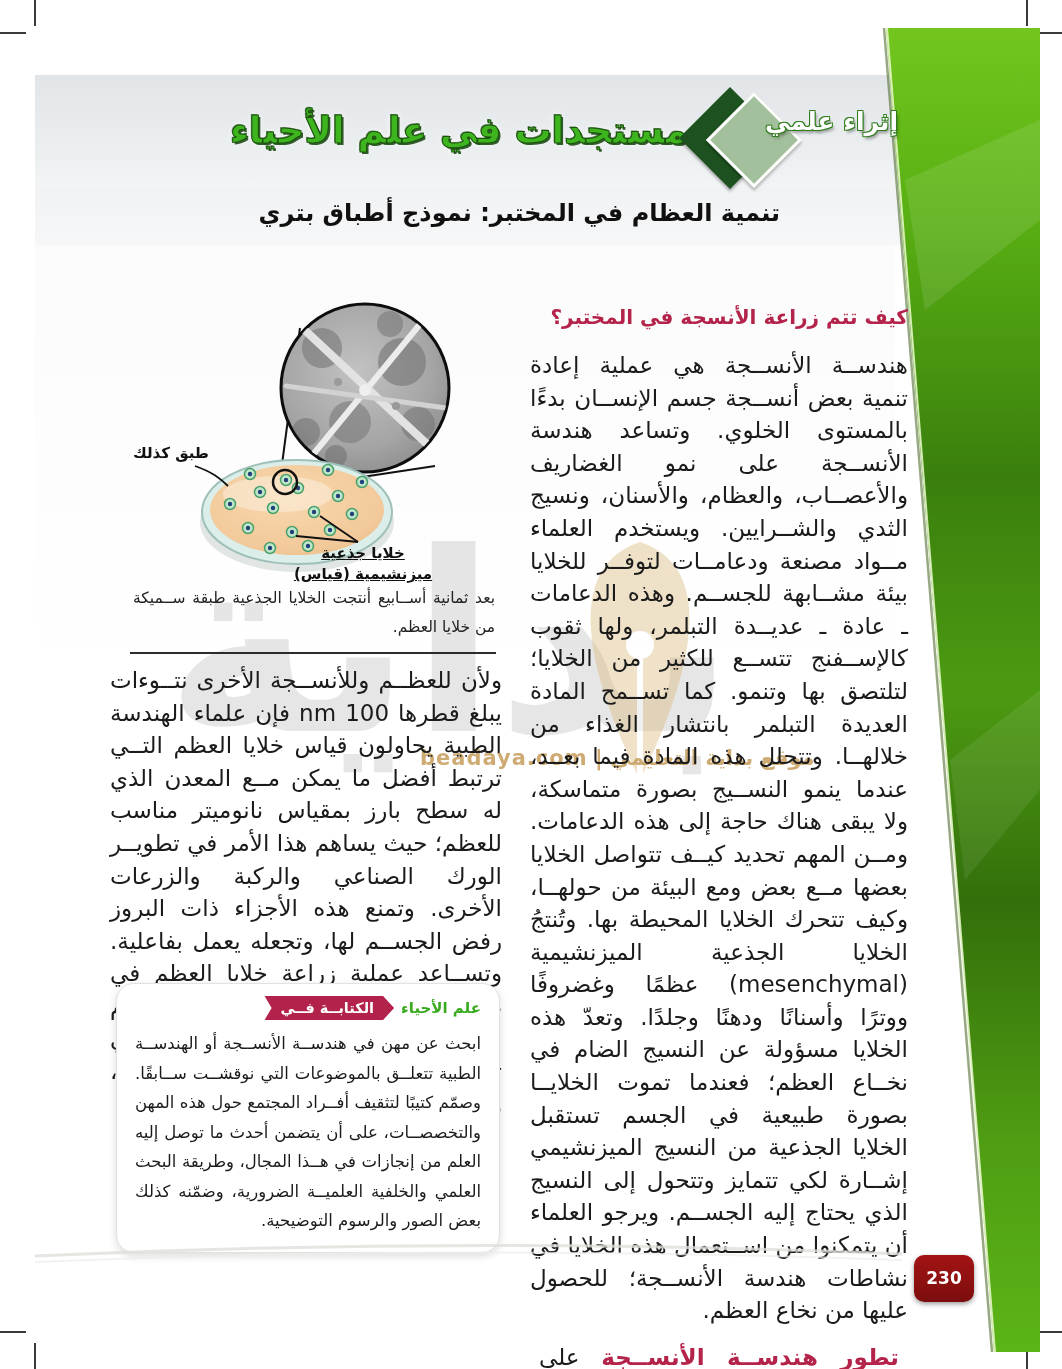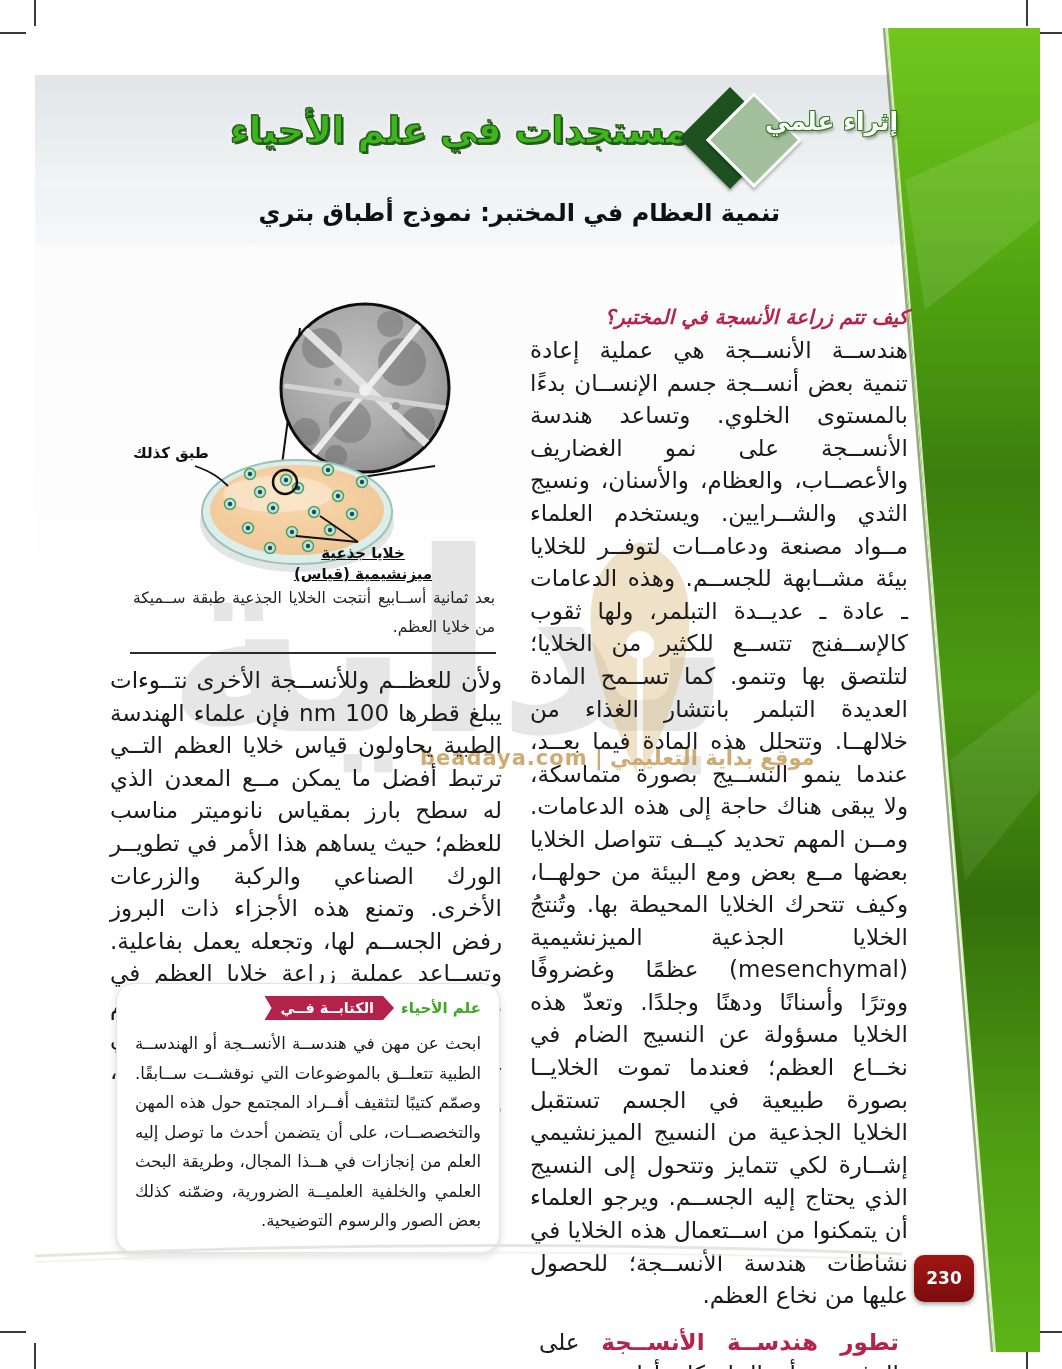--- a/index.html
+++ b/index.html
@@ -44,21 +44,21 @@
   
   .wm-word{position:absolute;left:90px;top:500px;width:720px;font-size:250px;font-weight:bold;
     color:#8f8f8f;opacity:.22;line-height:290px;text-align:center;pointer-events:none;}
   .wm-line{position:absolute;left:420px;top:746px;font-size:21px;font-weight:bold;
     color:#c79d5c;opacity:.85;letter-spacing:1px;direction:rtl;pointer-events:none;}
   .wm-nib{position:absolute;left:520px;top:530px;pointer-events:none;opacity:.4;}
 
   
   .bodytext{font-size:23px;line-height:32.6px;color:#1b1b1b;text-align:justify;text-align-last:right;direction:rtl;}
   .col-right{position:absolute;left:530px;top:305px;width:378px;}
-  .col-right h3{margin:0 0 5px 0;font-size:20px;font-weight:bold;color:#b4234a;font-style:italic;}
+  .col-right h3{margin:0 0 20px 0;font-size:20px;font-weight:bold;color:#b4234a;}
   .crimson-lead{color:#b4234a;font-weight:bold;}
   .caption{position:absolute;left:133px;top:584px;width:362px;font-size:15.5px;line-height:29px;color:#222;text-align:justify;text-align-last:right;}
   .divider{position:absolute;left:130px;top:652px;width:366px;height:0;border-top:2px solid #2b2b2b;}
   .left-par{position:absolute;left:110px;top:664px;width:392px;}
 
   
   .writing-box{
     position:absolute;left:116px;top:983px;width:384px;min-height:240px;
     background:#ffffff;border:1px solid #e2e2e0;border-radius:18px;
     box-shadow:0 3px 8px rgba(0,0,0,.14);

